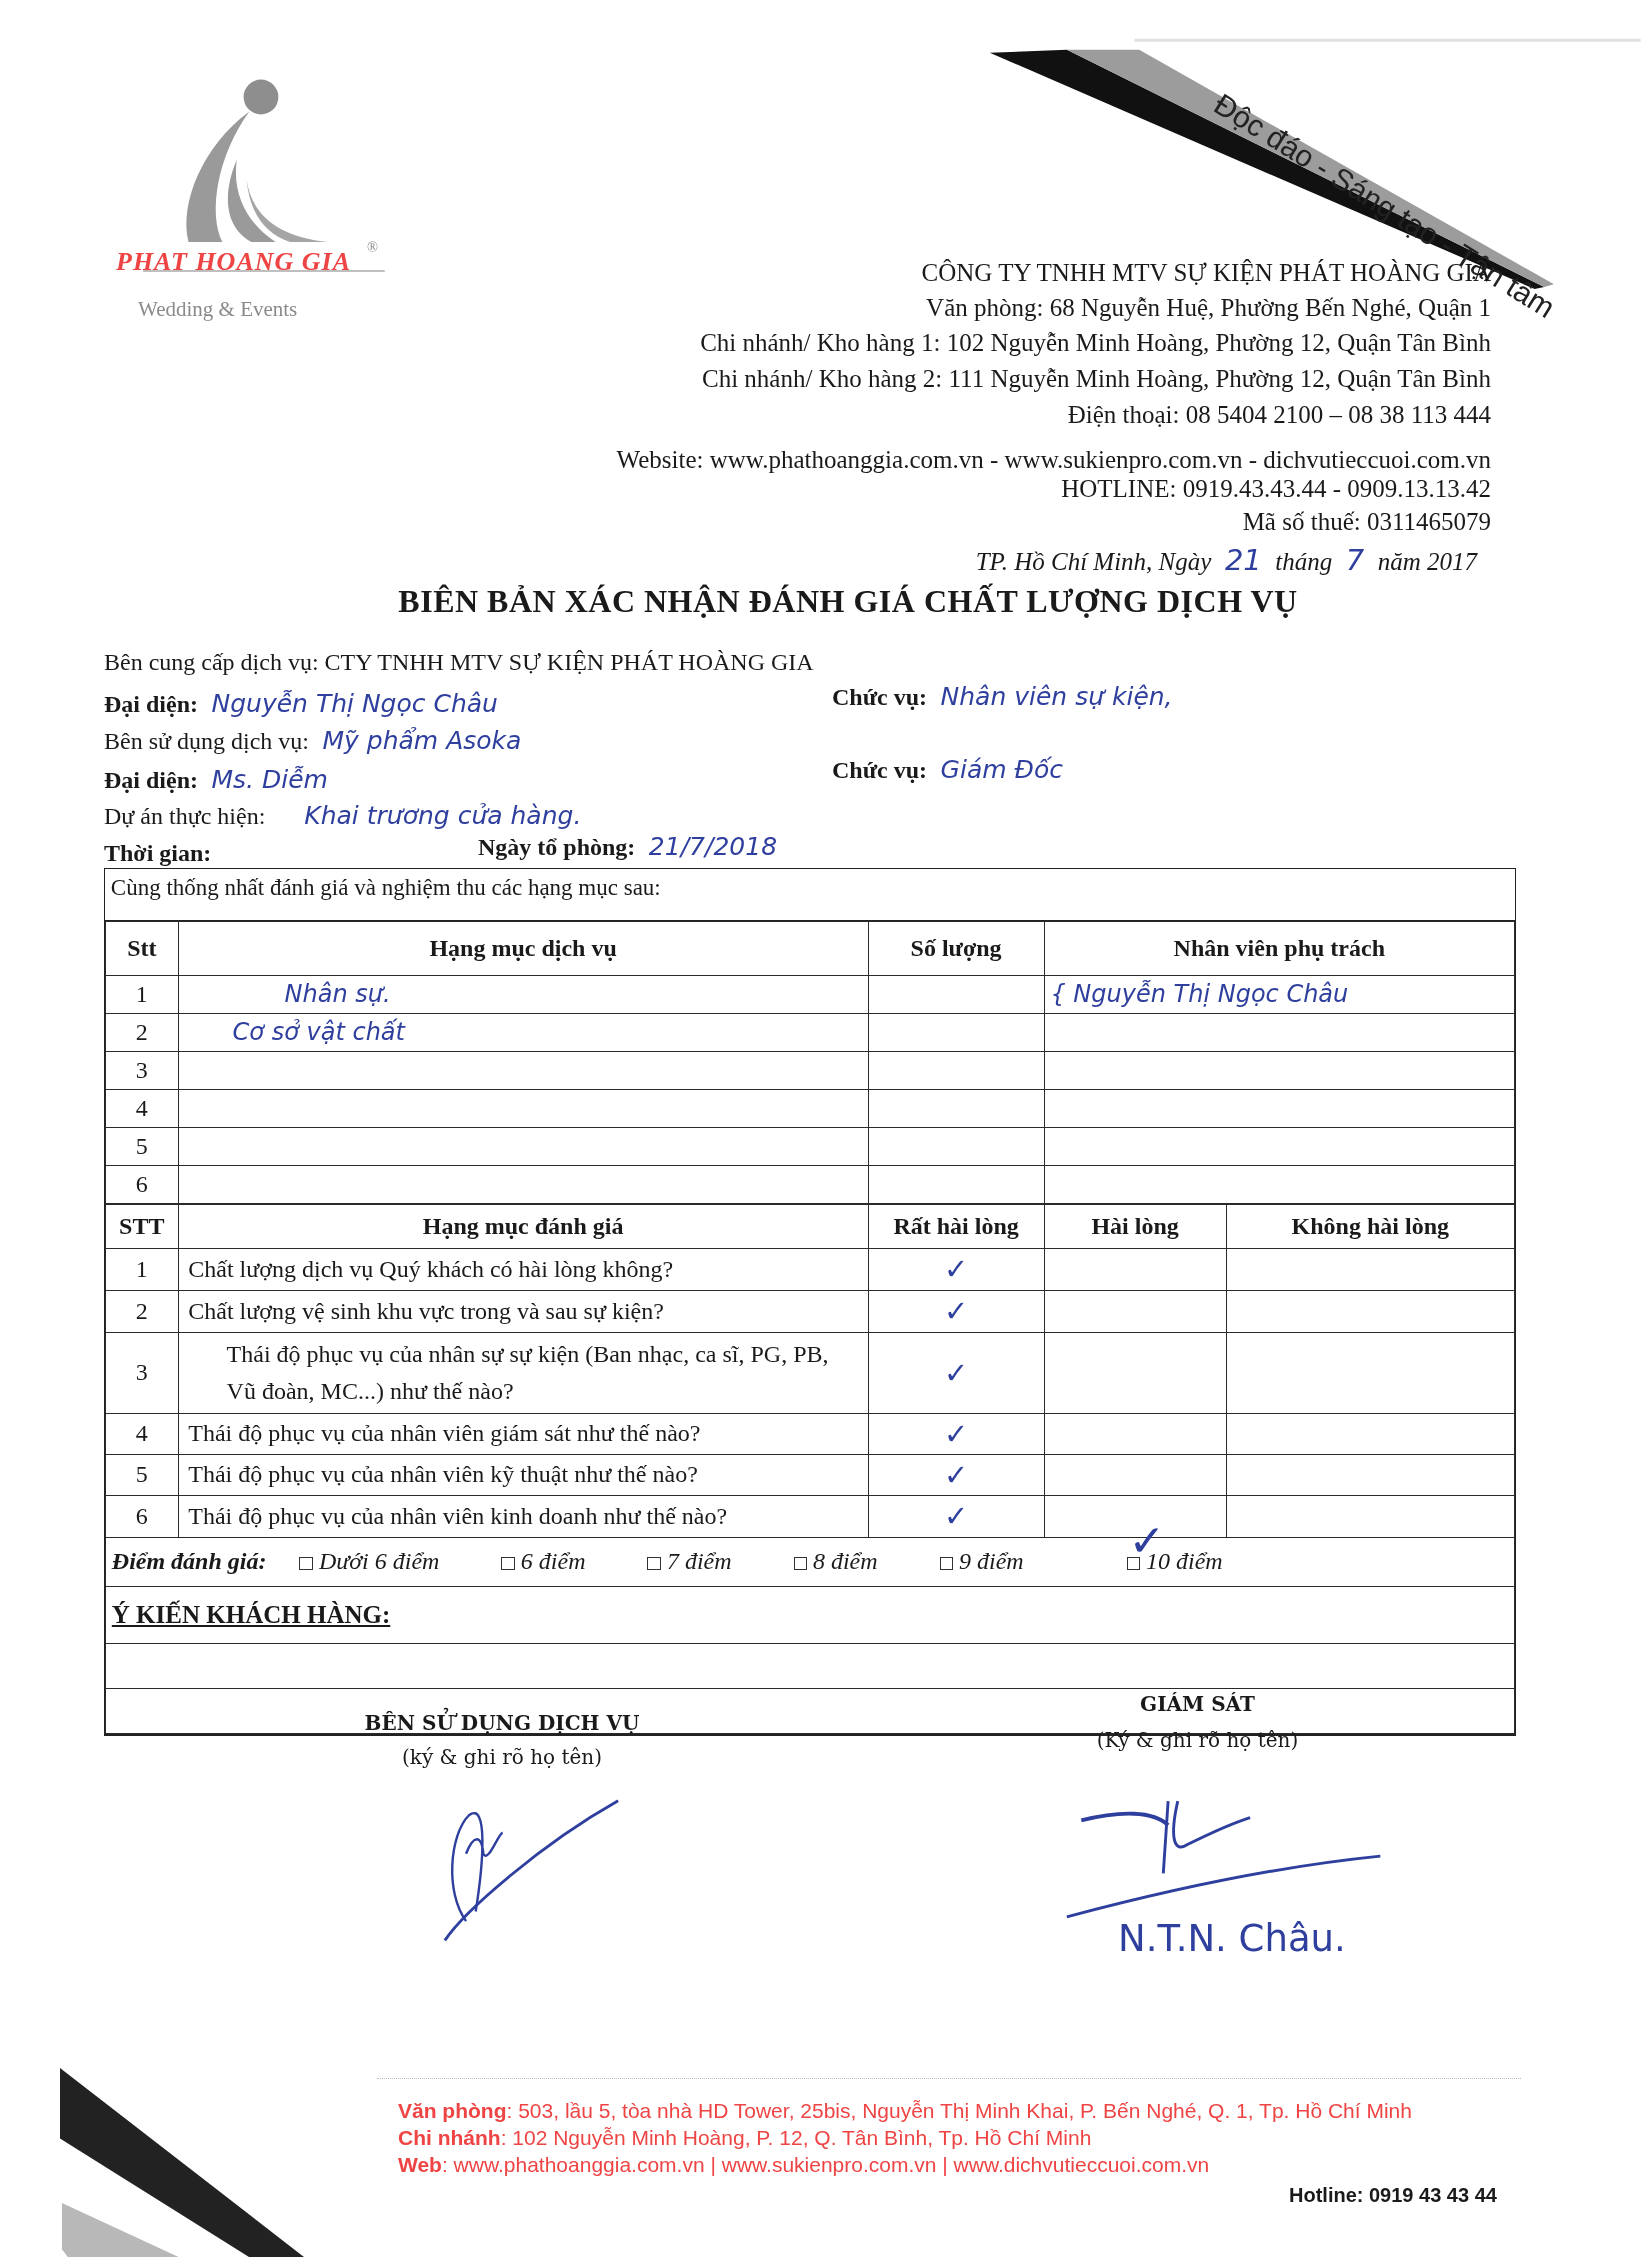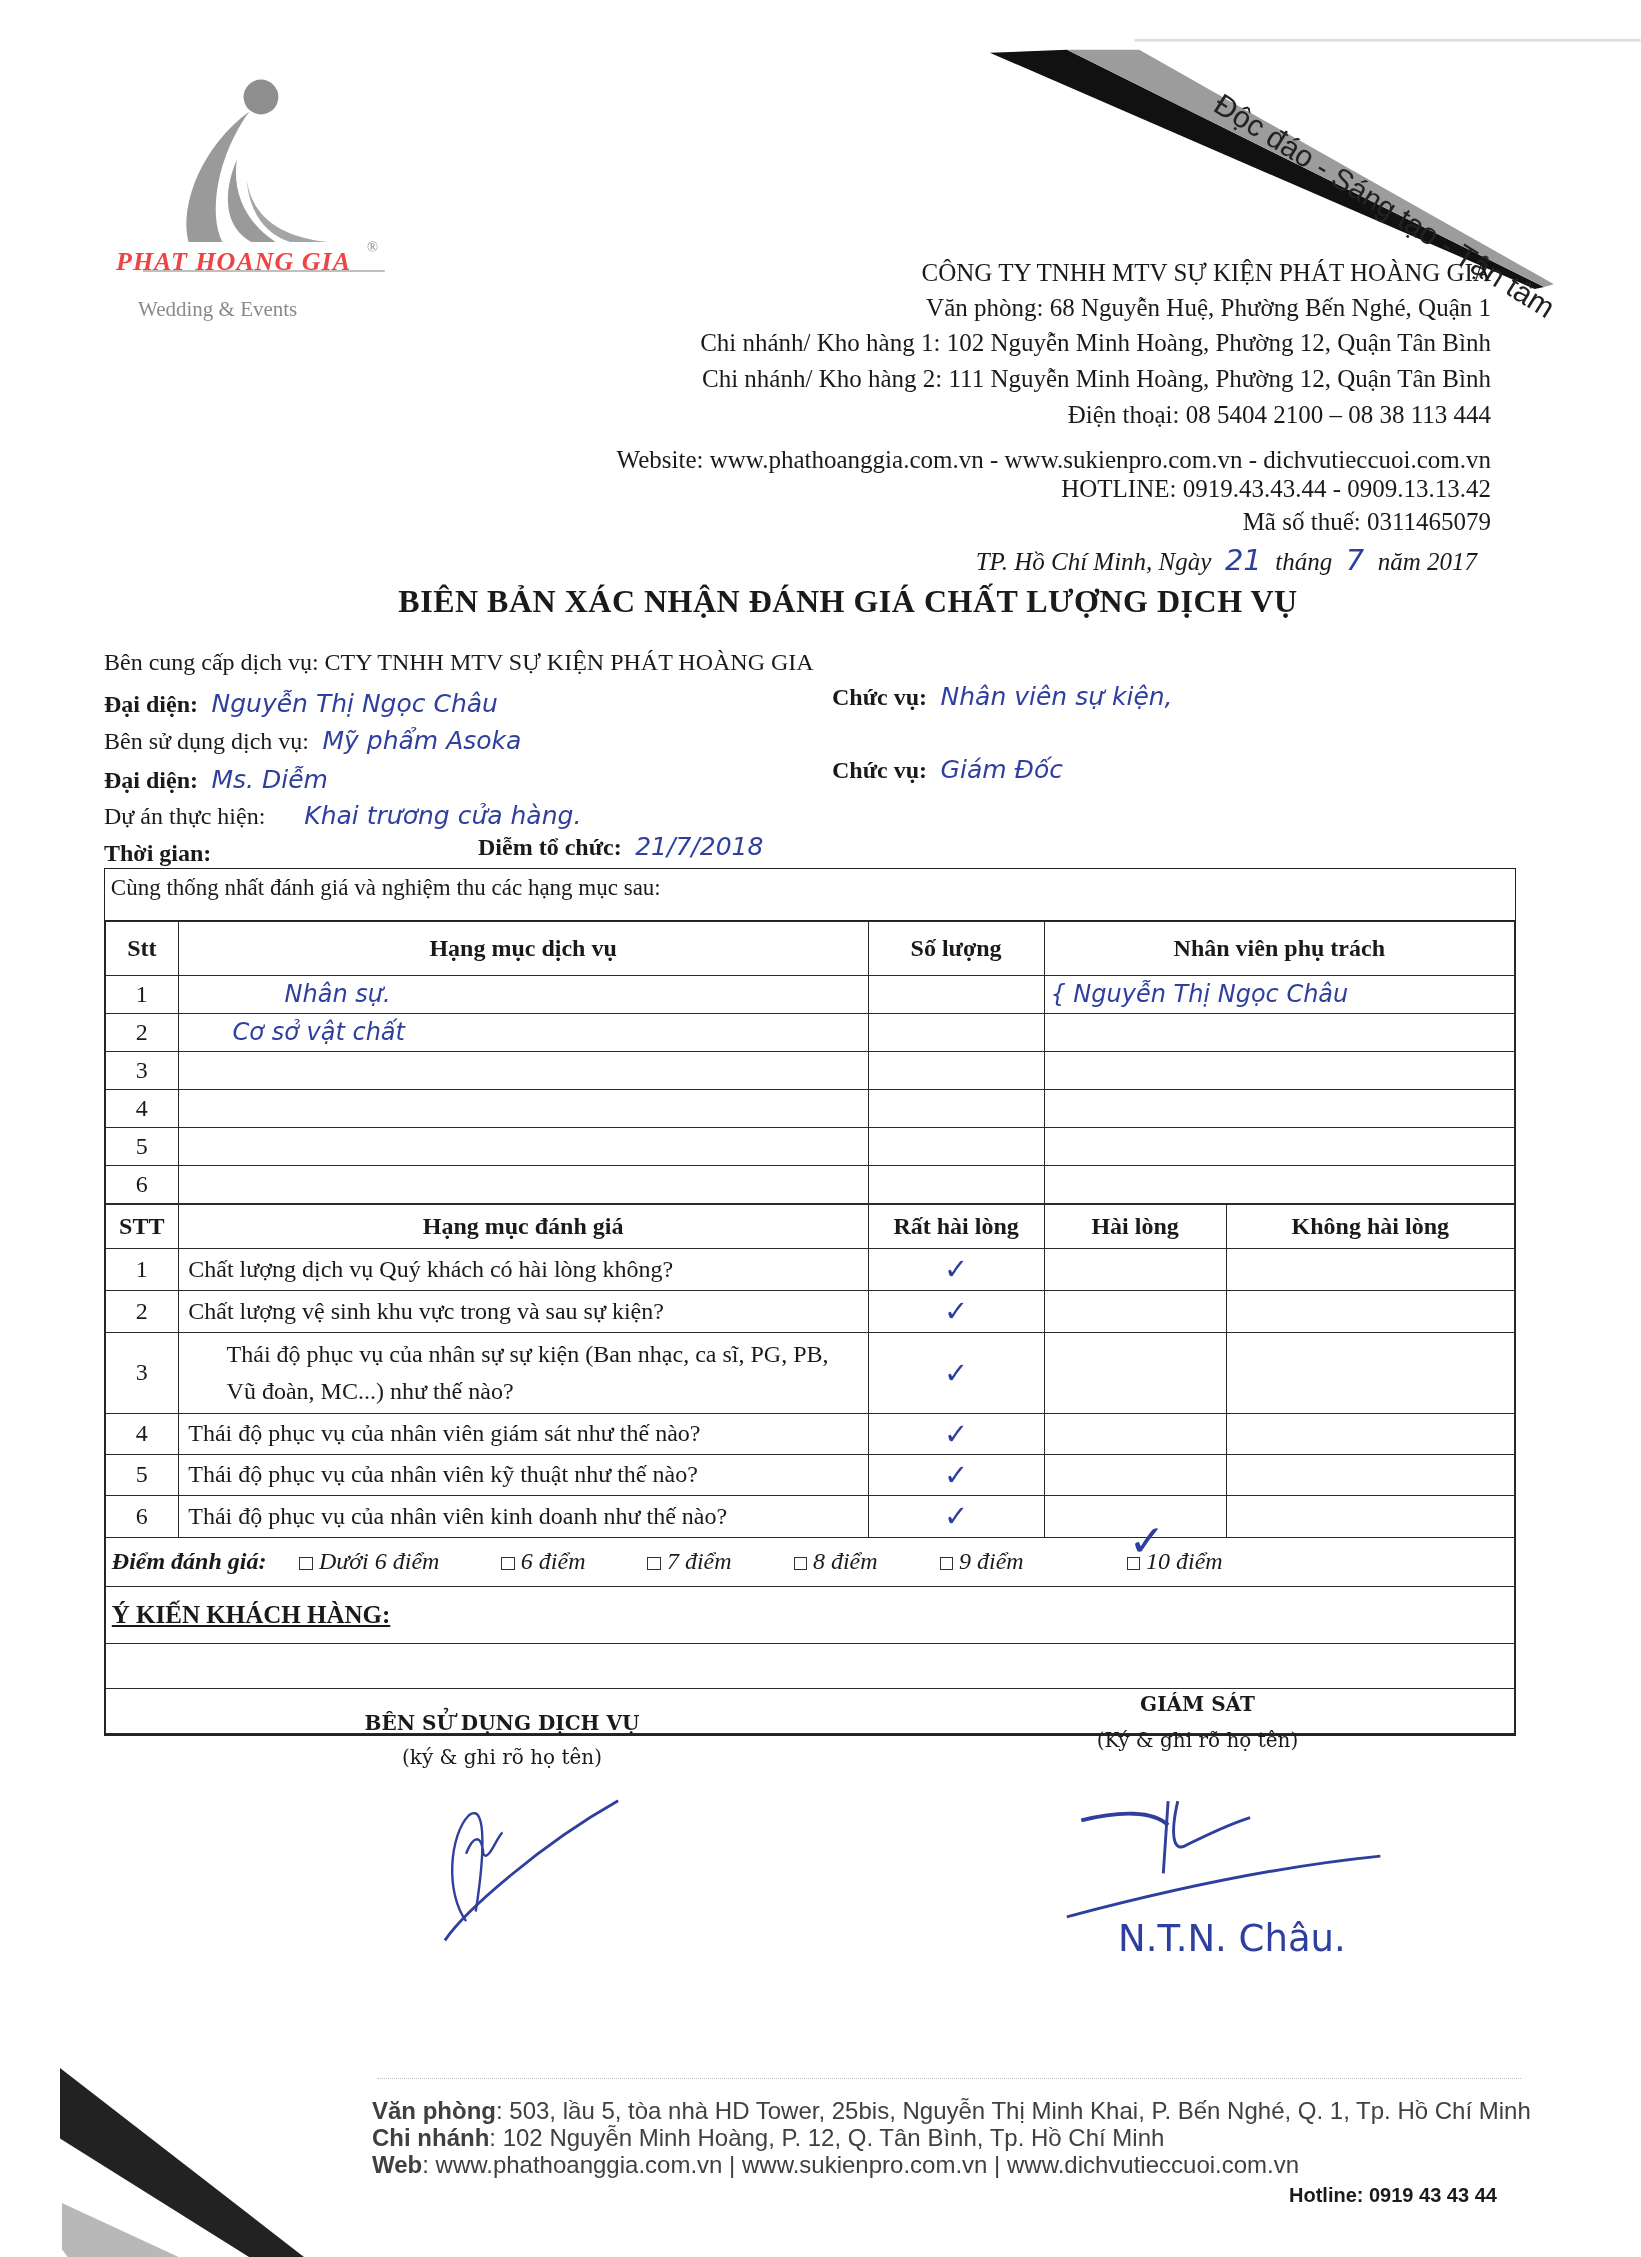--- a/index.html
+++ b/index.html
@@ -52,21 +52,21 @@
   .score-item { display:inline-block; margin-right:56px; }
   .box { display:inline-block; width:11.6px; height:11.6px; border:1.4px solid #333; margin-right:5.8px; vertical-align:middle; }
   .opinion td { height:44px; }
 
   
   .sig-h { font-family:"DejaVu Serif", serif; font-weight:bold; font-size:20px; text-align:center; }
   .sig-s { font-family:"DejaVu Serif", serif; font-size:20px; text-align:center; }
 
   
   #footer-rule { left:377px; top:2078px; width:1144px; height:0; border-top:1.9px dotted #bbb; }
-  #footer { left:372px; top:2097px; font-family:"Liberation Sans", sans-serif; font-size:24px; line-height:27px; color:#404040; }
+  #footer { left:398px; top:2097px; font-family:"Liberation Sans", sans-serif; font-size:21px; line-height:27px; color:#ef4444; }
   #footer b { font-weight:bold; }
   #hotline-foot { left:1289px; top:2184px; font-family:"Liberation Sans", sans-serif; font-size:20px; font-weight:bold; }
   #deco-bottom { left:0; top:1960px; width:309px; height:297px; }
 </style>
 </head>
 <body>
 
 <svg id="logo" class="abs" viewBox="0 0 300 270">
   <circle cx="150" cy="30" r="18" fill="#8e8e8e"></circle>
   <path d="M138 45 C 90 80, 65 140, 75 180 L 110 180 C 95 150, 105 90, 138 45 Z" fill="#9a9a9a"></path>
@@ -119,21 +119,21 @@
 <div class="abs meta" style="left:832px; top:755px;">
   <b>Chức vụ:</b><span class="hand">Giám Đốc</span>
 </div>
 <div class="abs meta" style="left:104px; top:801px;">
   <span>Dự án thực hiện:</span><span class="hand" style="margin-left:39px;">Khai trương cửa hàng.</span>
 </div>
 <div class="abs meta" style="left:104px; top:840px;">
   <b>Thời gian:</b>
 </div>
 <div class="abs meta" style="left:478px; top:832px;">
-  <b>Diễm tổ chức:</b><span class="hand">21/7/2018</span>
+  <b>Ngày tổ phòng:</b><span class="hand">21/7/2018</span>
 </div>
 
 <div id="main-table" class="abs">
   <div class="intro" style="font-size:23px; padding:5.8px 5.8px 3.9px; border-bottom:1.9px solid #222;">Cùng thống nhất đánh giá và nghiệm thu các hạng mục sau:</div>
   <table>
     <colgroup>
         <col style="width:60px">
         <col style="width:690px">
         <col style="width:176px">
         <col>

